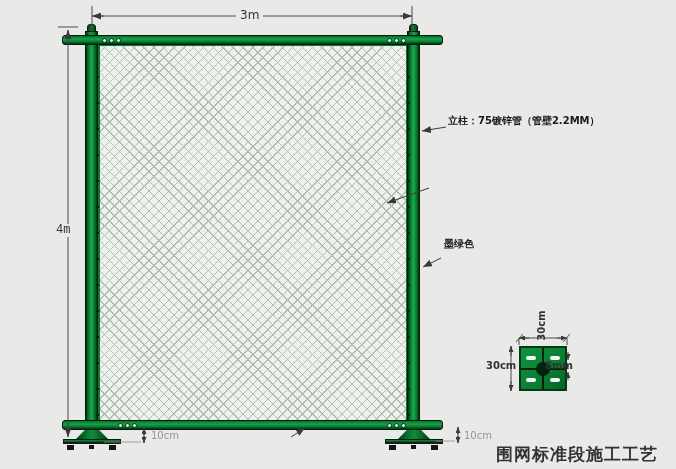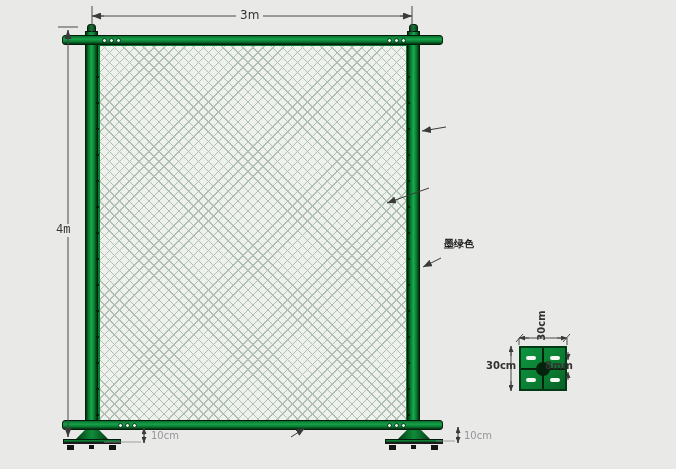--- a/index.html
+++ b/index.html
@@ -203,20 +203,22 @@
       <line x1="568" y1="352" x2="568" y2="360" marker-end="url(#arrS)"></line>
       <line x1="568" y1="380" x2="568" y2="372" marker-end="url(#arrS)"></line>
     </g>
   </svg>
 
   <div class="abs dim-text" style="left:236px;top:9px;">3m</div>
   <div class="abs dim-text" style="left:52px;top:224px;font-family:Liberation Mono, monospace;">4m</div>
   <div class="abs small-dim" style="left:151px;top:430px;">10cm</div>
   <div class="abs small-dim" style="left:464px;top:430px;">10cm</div>
 
+  <div class="abs note" style="left:448px;top:114px;">立柱：75镀锌管（管壁2.2MM）</div>
   <div class="abs note" style="left:444px;top:237px;">墨绿色</div>
 
   <div class="abs bp-dim" style="left:521px;top:320px;width:40px;text-align:center;transform:rotate(-90deg);">30cm</div>
   <div class="abs bp-dim" style="left:486px;top:360px;">30cm</div>
   <div class="abs bp-dim" style="left:545px;top:360px;">8mm</div>
 
+  <div class="abs title" style="left:496px;top:443px;">围网标准段施工工艺</div>
 
 </div>
 
 </body></html>

